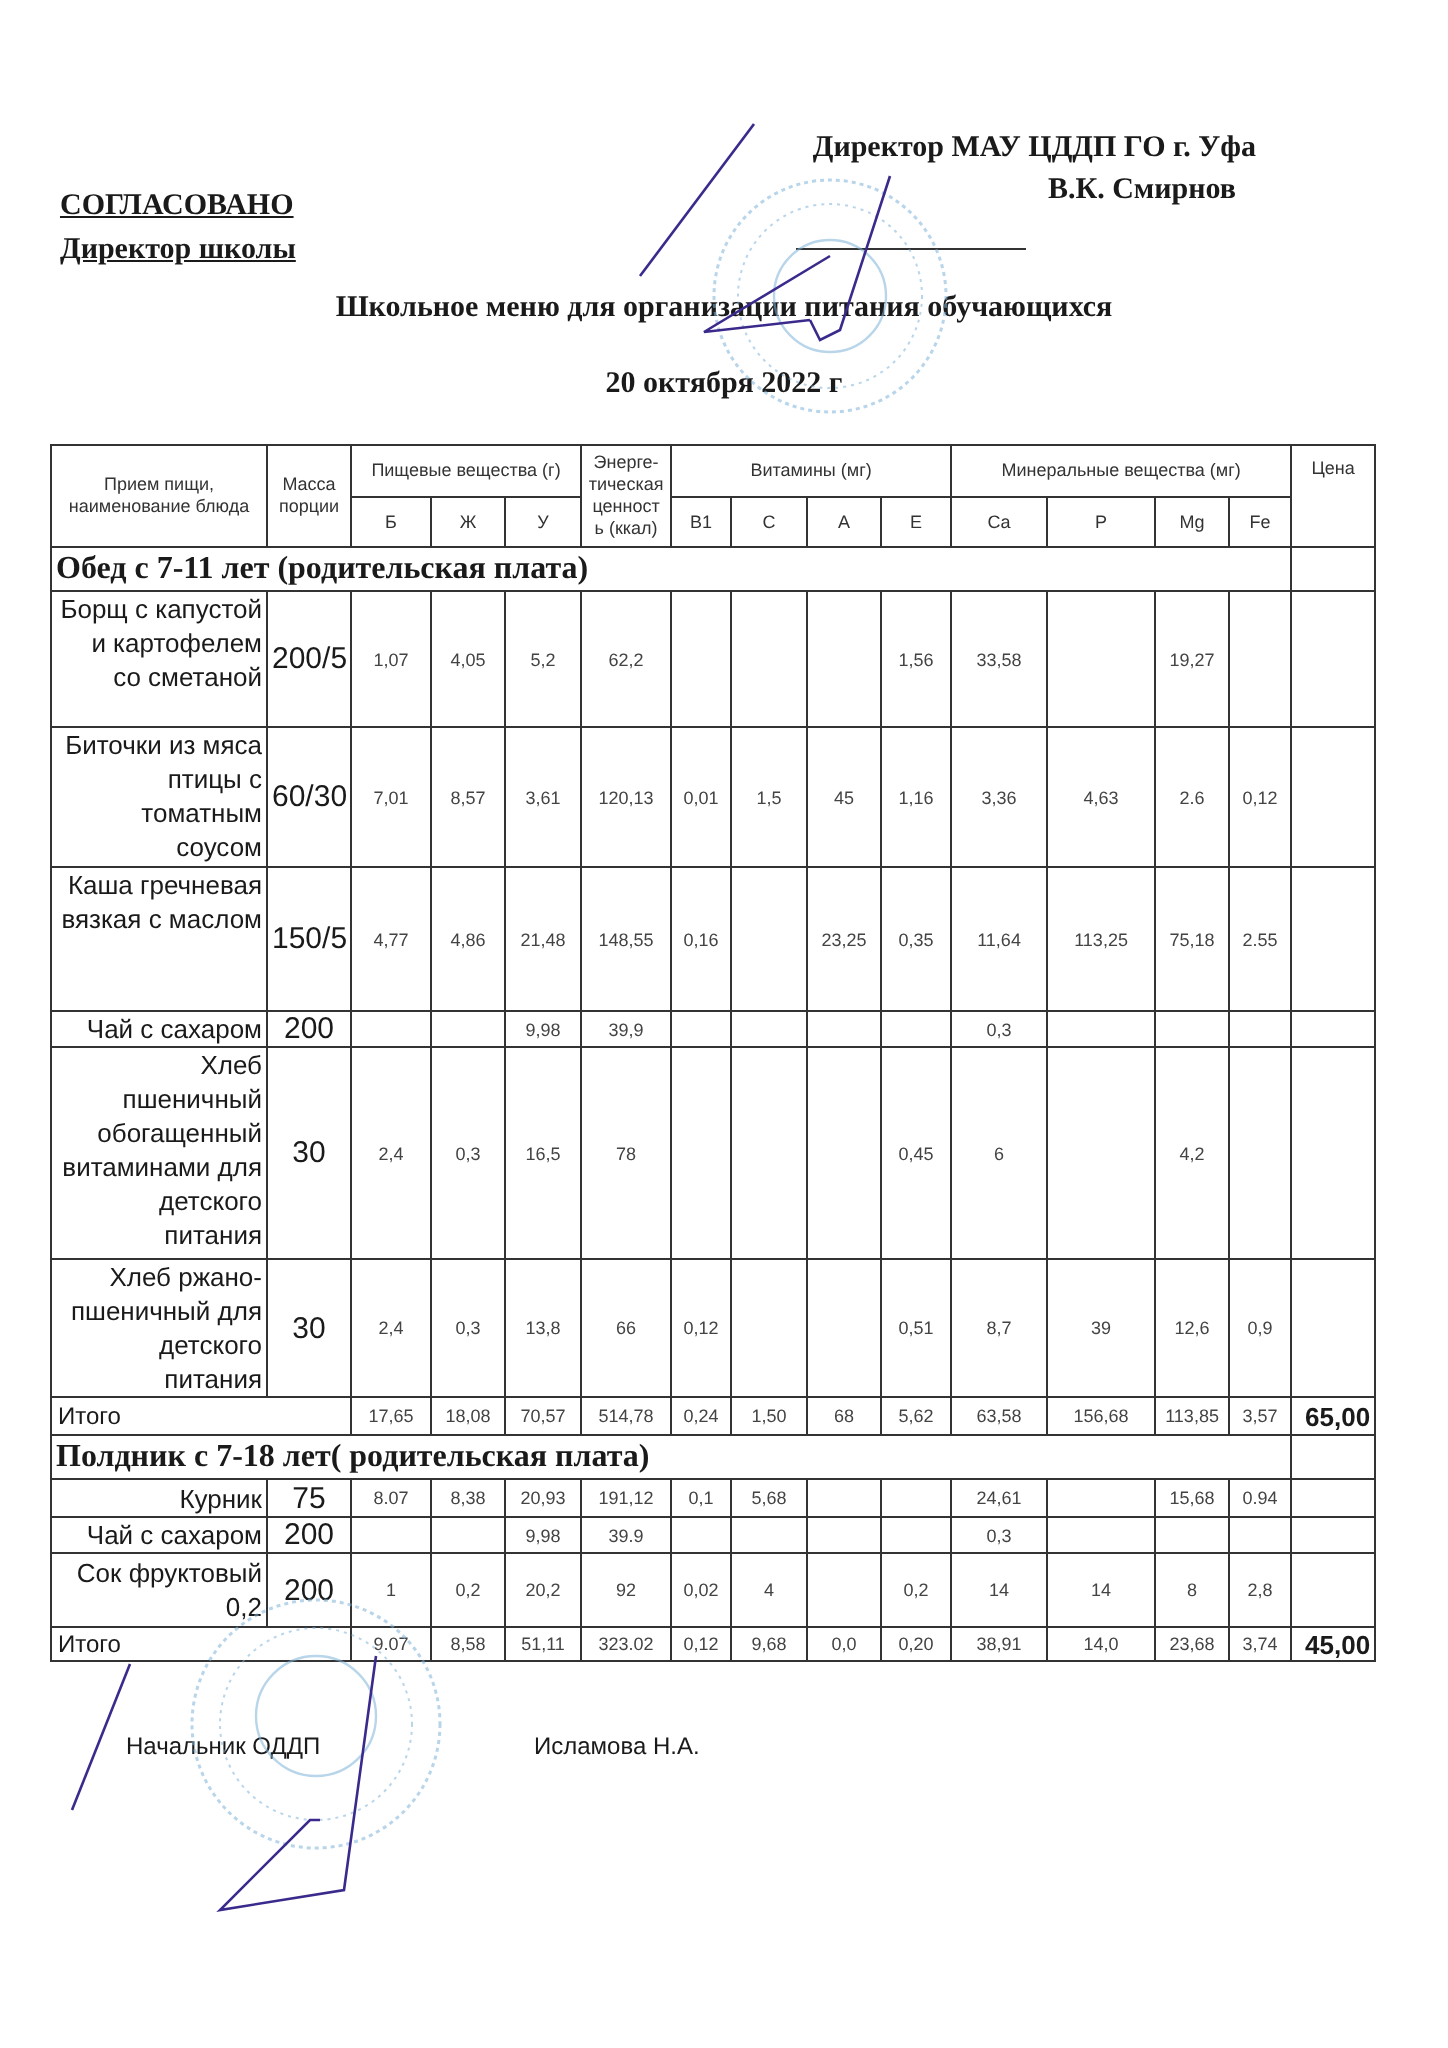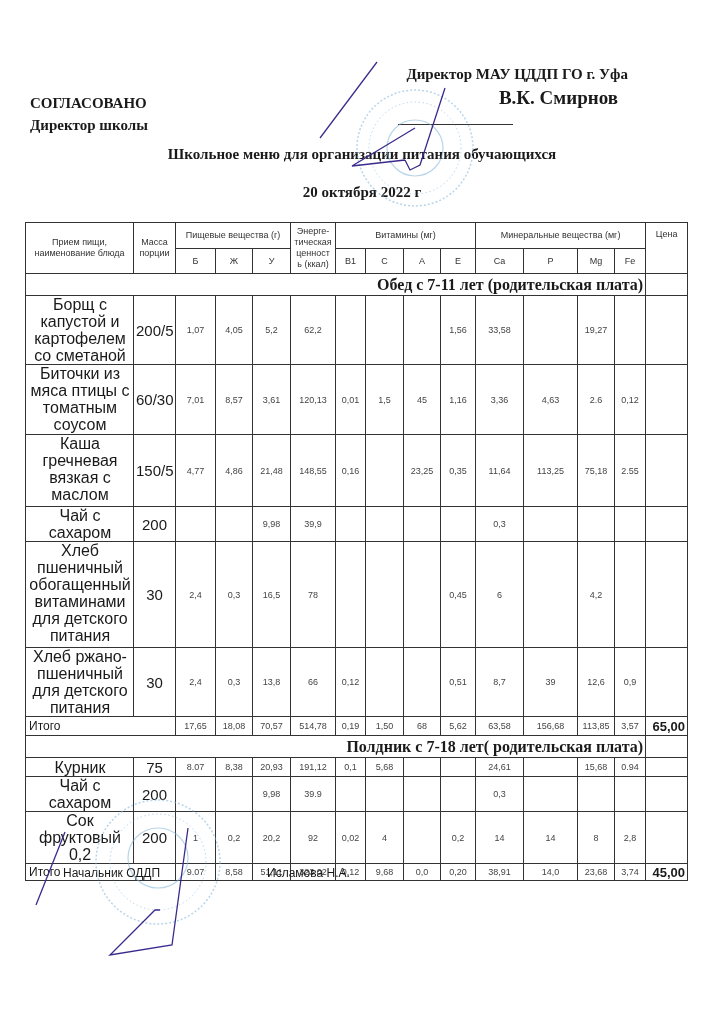--- a/index.html
+++ b/index.html
@@ -1,35 +1,35 @@
 <!DOCTYPE html>
 <html><head>
 <meta charset="utf-8">
 <style>
   html, body { margin:0; padding:0; background:#fff; }
   body { width:724px; height:1024px; position:relative; overflow:hidden; font-family:"Liberation Sans", sans-serif; color:#1a1a1a; }
   .serif { font-family:"Liberation Serif", "DejaVu Serif", serif; font-weight:bold; }
   .abs { position:absolute; }
-  #approved-block { left:30px; top:92px; }
+  #approved-block { left:30px; top:92px;text-decoration:underline; }
   #approved-block div { font-size:15px; line-height:22px; }
   #approve-right { left:358px; top:64px; width:270px; }
   #approve-right .t1 { font-size:16px; text-align:right; padding-right:40px; }
   #approve-right .t2 { font-size:15px; text-align:right; margin-top:2px; }
-  #approve-right .t3 { font-size:19px; text-align:right; margin-top:4px; padding-right:10px; }
+  #approve-right .t3 { font-size:15px; text-align:right; margin-top:4px; padding-right:10px; }
   #approve-right .sigline { position:absolute; left:40px; top:60px; width:115px; border-top:1px solid #333; }
   #doc-title { left:0; width:724px; top:146px; text-align:center; font-size:15px; }
   #doc-date { left:0; width:724px; top:184px; text-align:center; font-size:15px; }
 
   table.menu { position:absolute; left:25px; top:222px; border-collapse:collapse; table-layout:fixed; width:662px; }
   table.menu td { border:1px solid #333; padding:0 2px; font-size:9px; text-align:center; vertical-align:middle; overflow:hidden; }
-  table.menu td.name { text-align:center; font-size:16px; line-height:17px; padding-left:3px; vertical-align:top; }
+  table.menu td.name { text-align:right; font-size:13px; line-height:17px; padding-left:3px; vertical-align:top; }
   table.menu td.name.mid { vertical-align:middle; }
   table.menu td.mass { font-size:15px; }
   table.menu td.hdr { font-size:9px; line-height:11px; color:#333; }
-  table.menu td.sec { font-size:16px; text-align:right; }
+  table.menu td.sec { font-size:16px; text-align:left; }
   table.menu td.total-label { text-align:left; font-size:12px; font-weight:normal; padding-left:3px; }
   table.menu td.price { font-size:13px; font-weight:bold;text-align:right; }
   table.menu td.num { font-size:9px; color:#444; }
 
   #footer-sign { left:63px; top:866px; font-size:12px; }
   #footer-name { left:227px; top:866px; font-size:12px;margin-left:40px; }
   svg.overlay { position:absolute; left:0; top:0; pointer-events:none; }
 </style>
 </head>
 <body>
@@ -194,21 +194,21 @@
         <td class="num">12,6</td>
         <td class="num">0,9</td>
         <td></td>
       </tr>
       <tr style="height: 19px;">
         <td colspan="2" class="total-label">Итого</td>
         <td class="num">17,65</td>
         <td class="num">18,08</td>
         <td class="num">70,57</td>
         <td class="num">514,78</td>
-        <td class="num">0,19</td>
+        <td class="num">0,24</td>
         <td class="num">1,50</td>
         <td class="num">68</td>
         <td class="num">5,62</td>
         <td class="num">63,58</td>
         <td class="num">156,68</td>
         <td class="num">113,85</td>
         <td class="num">3,57</td>
         <td class="price">65,00</td>
       </tr>
       <tr style="height: 22px;">

